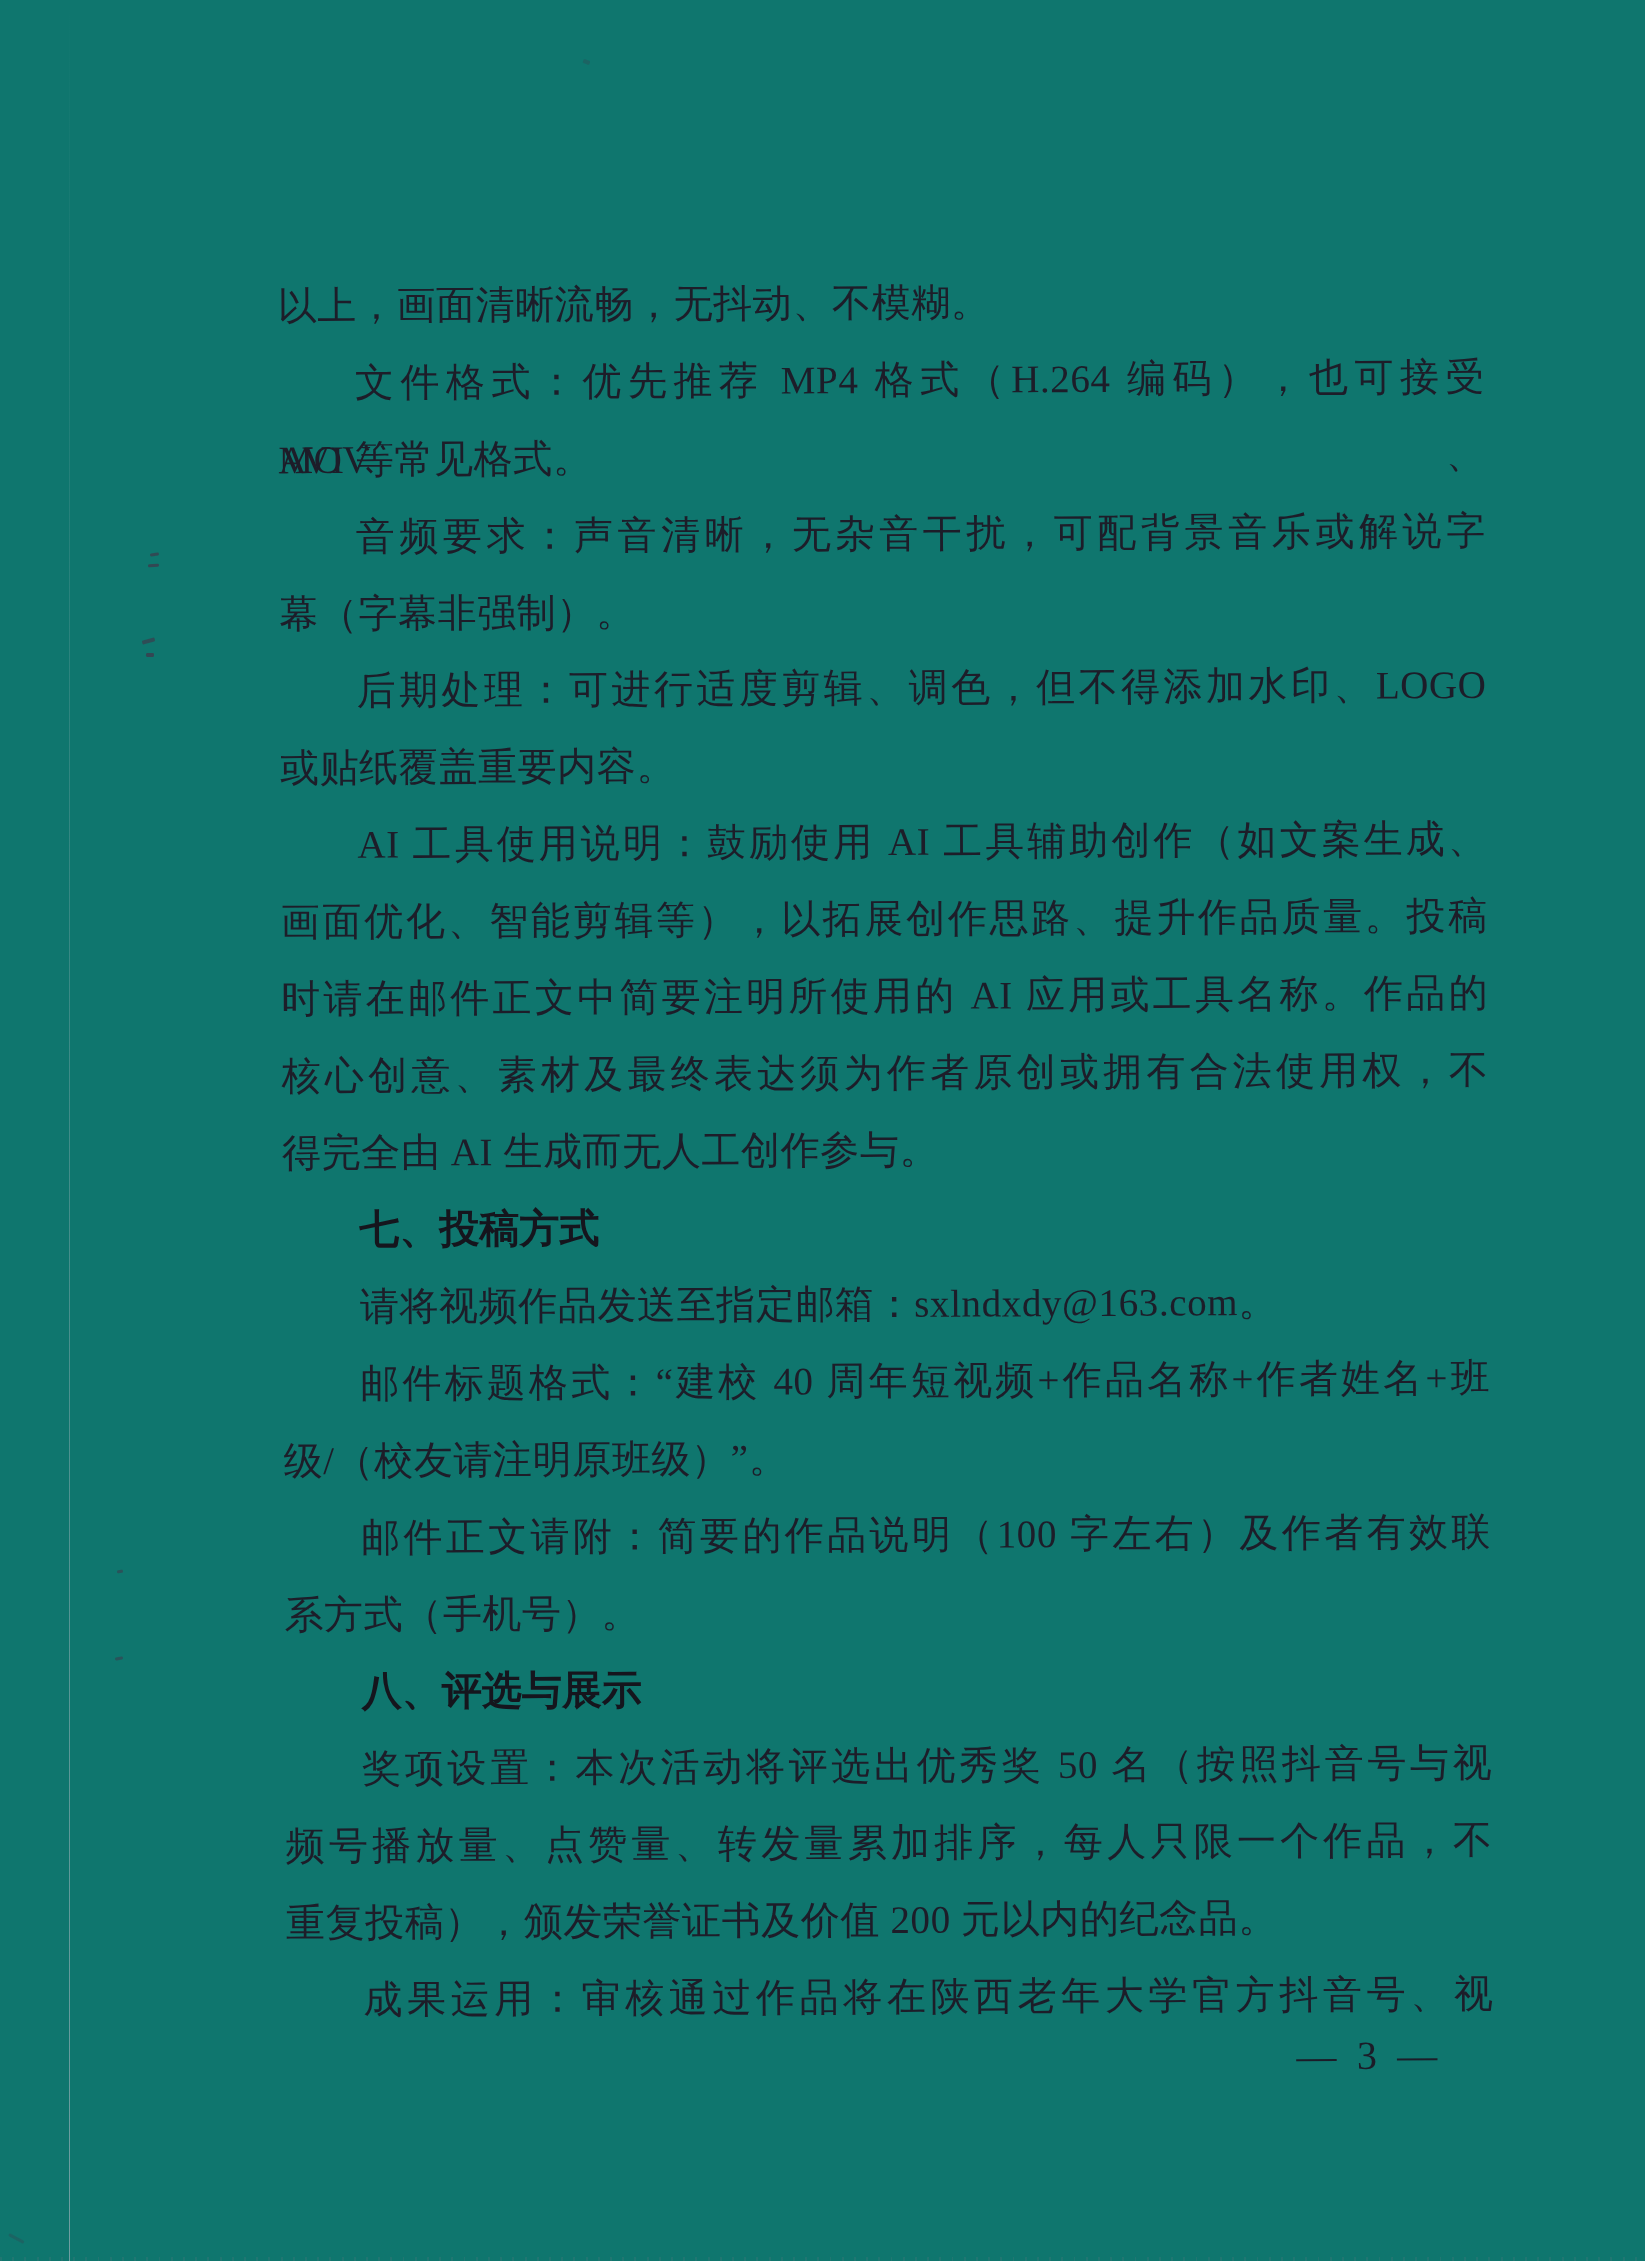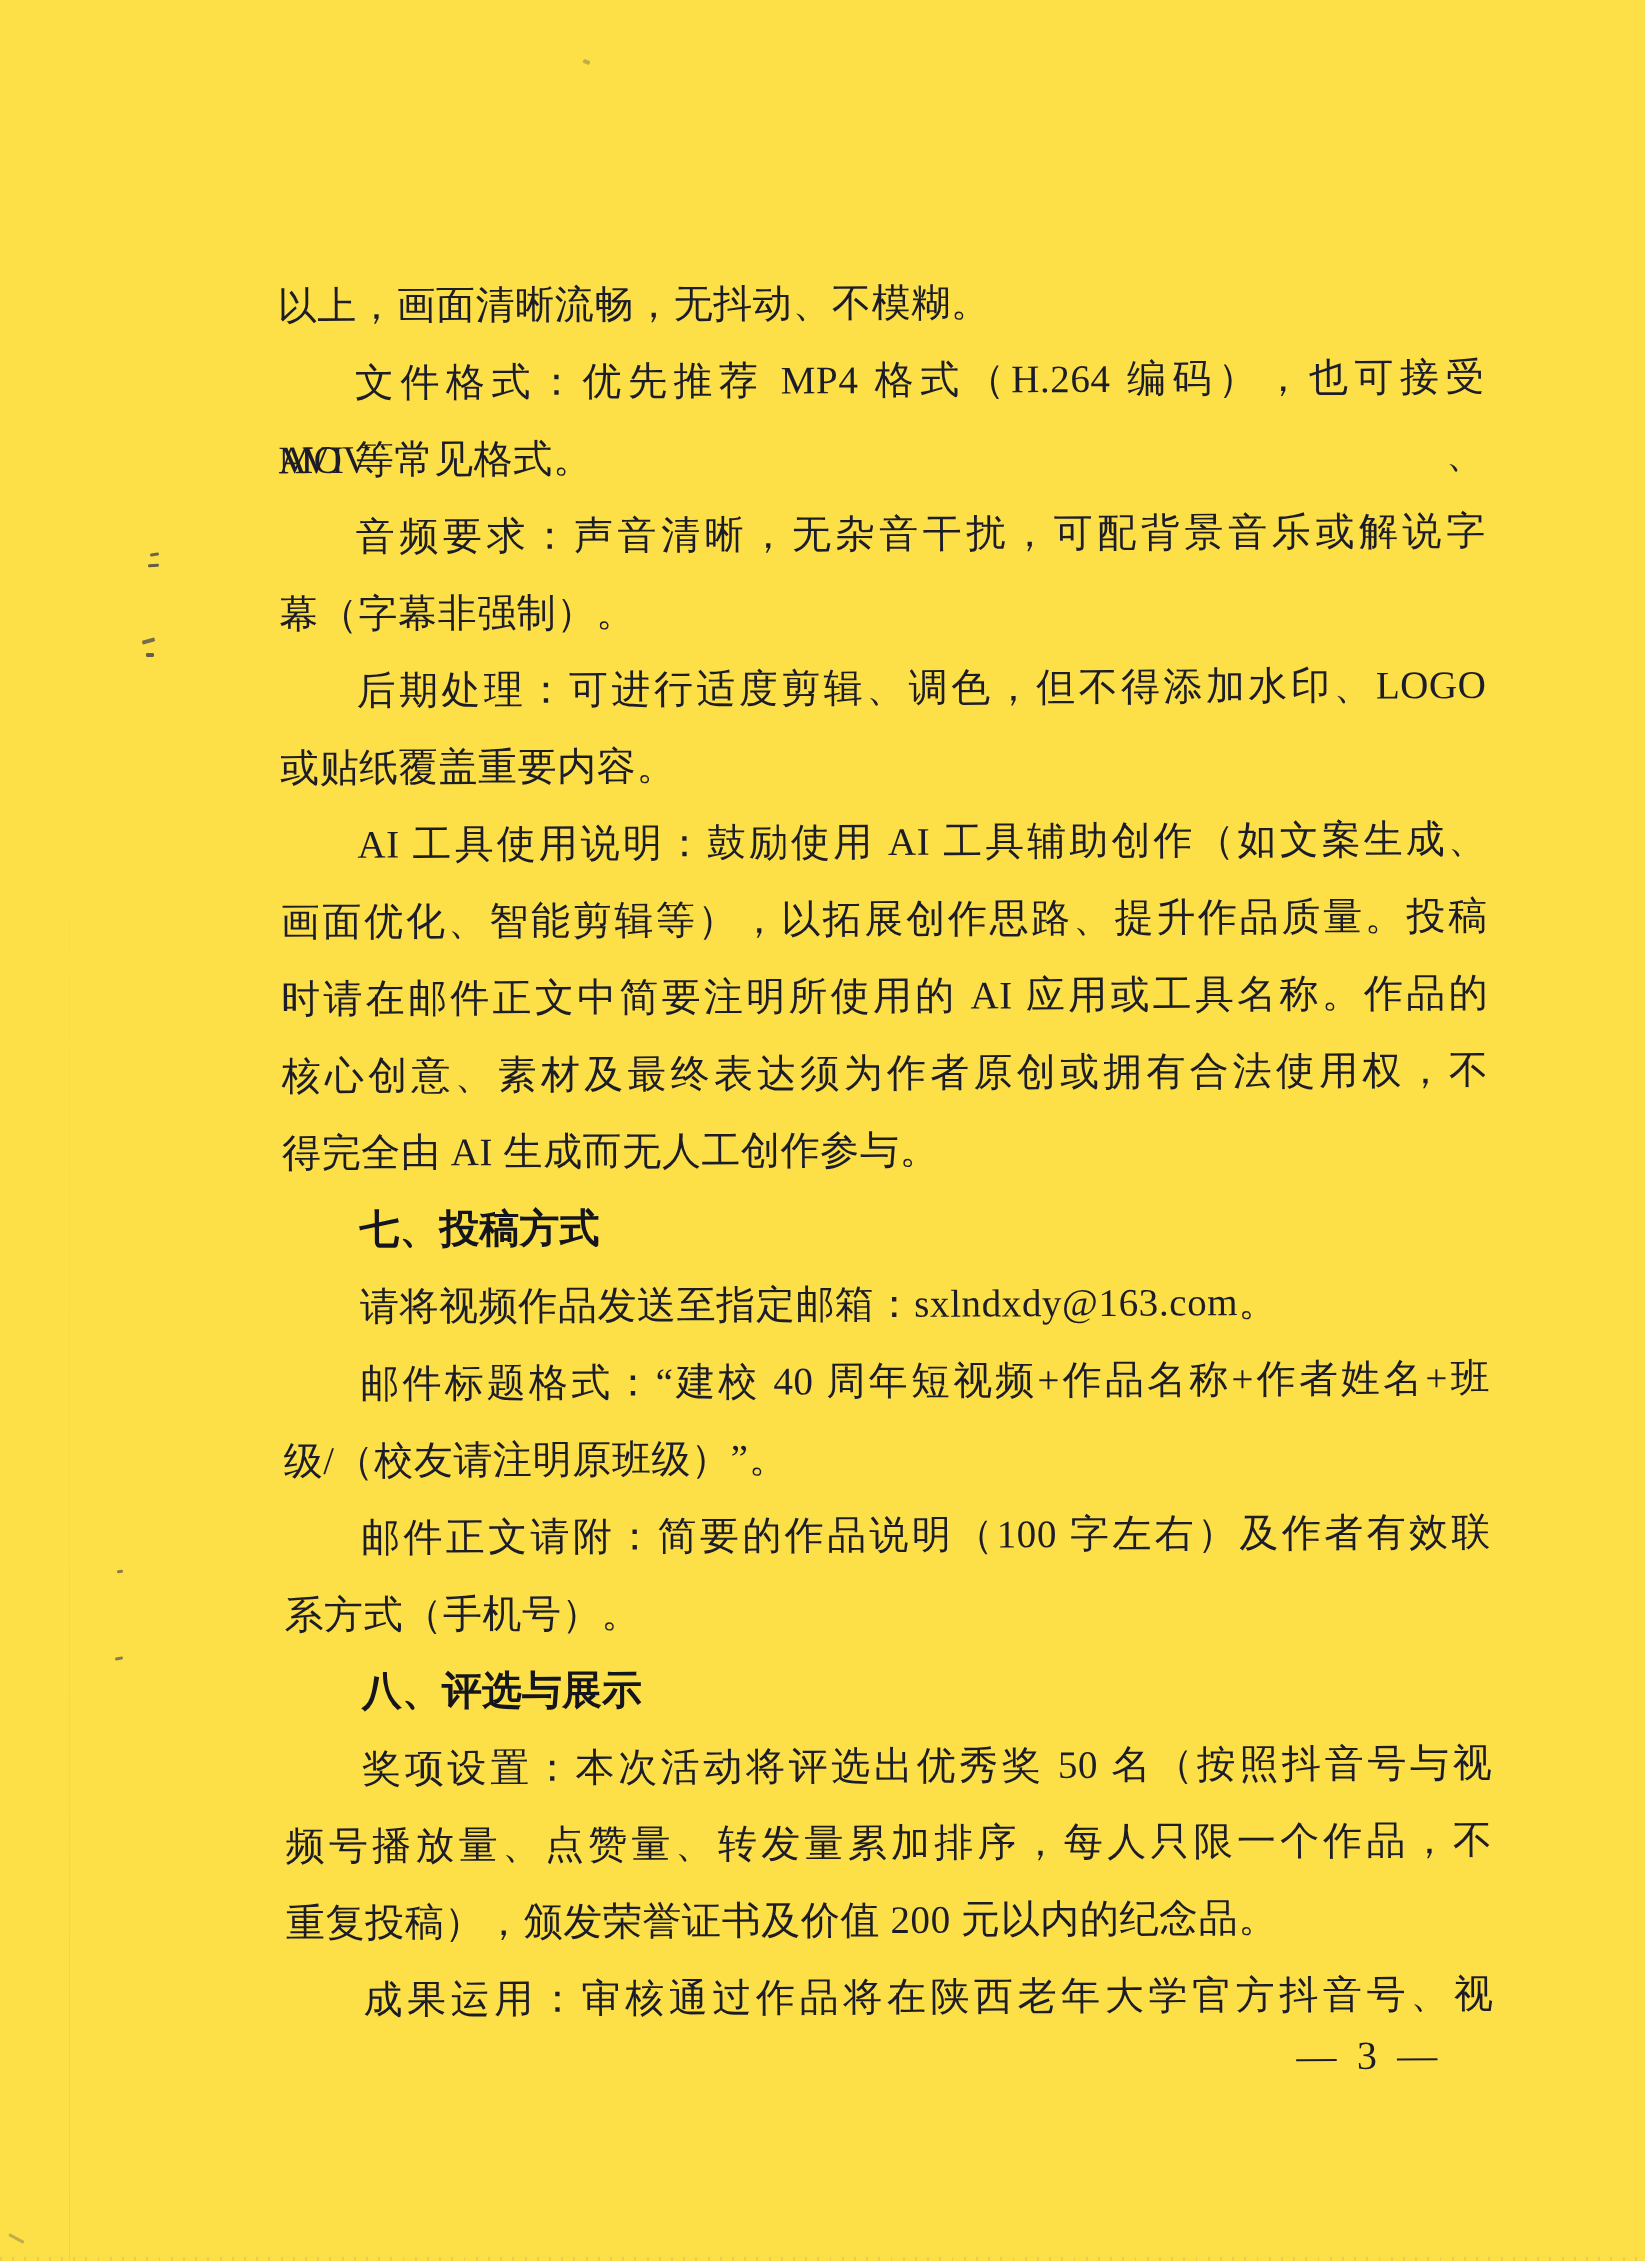--- a/index.html
+++ b/index.html
@@ -4,21 +4,21 @@
 <style>
   html, body { margin: 0; padding: 0; }
   body {
     width: 1645px; height: 2261px;
     background: #e8e8e8;
     font-family: "Liberation Serif", serif;
   }
   .page {
     position: relative;
     width: 1645px; height: 2261px;
-    background: #fde047;
+    background: #0f766e;
     overflow: hidden;
   }
   
   .crease {
     position: absolute;
     left: 69px; top: 0; bottom: 0; width: 1.3px;
     background: linear-gradient(to bottom,
       rgba(205,205,212,0) 0%,
       rgba(205,205,212,0.18) 35%,
       rgba(198,198,208,0.40) 75%,

